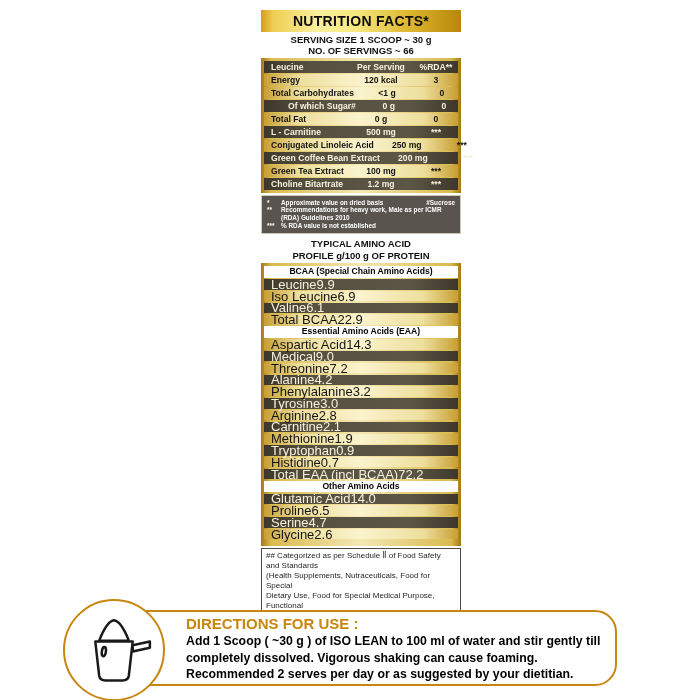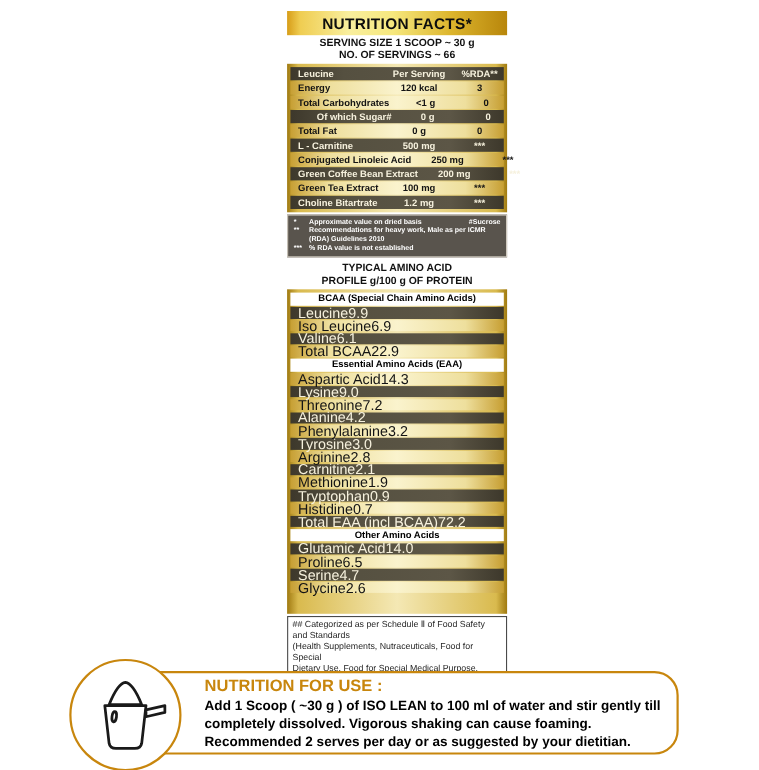--- a/index.html
+++ b/index.html
@@ -63,21 +63,21 @@
   .ahead {
     background:#ffffff; color:#000;
     text-align:center; font-size:8.6px; font-weight:bold;
     height:11.5px; line-height:11.5px; margin-bottom:1.5px;
   }
   .arow {
     display:flex; justify-content:flex-start; align-items:center;
     height:10.4px; margin-bottom:1.4px;
     font-size:13px; font-weight:normal; padding:0 7px;
   }
-  .atable > :last-child { margin-bottom:16px; }
+  .atable > :last-child { margin-bottom:4px; }
 
   
   .white-fnbox {
     margin-top:1.5px; background:#ffffff; border:1.5px solid #4a4a4a;
     padding:2px 4px; text-align:left;
     font-size:8px; line-height:10px; color:#262626;
   }
 
   
   .directions {
@@ -199,21 +199,21 @@
       <div class="arow gold">
         <span>Total BCAA</span>
         <span>22.9</span>
       </div>
       <div class="ahead">Essential Amino Acids (EAA)</div>
       <div class="arow gold">
         <span>Aspartic Acid</span>
         <span>14.3</span>
       </div>
       <div class="arow dark">
-        <span>Lysine</span>
+        <span>Medical</span>
         <span>9.0</span>
       </div>
       <div class="arow gold">
         <span>Threonine</span>
         <span>7.2</span>
       </div>
       <div class="arow dark">
         <span>Alanine</span>
         <span>4.2</span>
       </div>
@@ -282,20 +282,20 @@
     <svg width="78" height="78" viewBox="0 0 100 100">
       <g fill="#ffffff" stroke="#1a1a1a" stroke-width="3.2" stroke-linejoin="round">
         <path d="M31 38 Q41 13 50 12 Q59 13 69 38 Z"></path>
         <path d="M26 39 L74 39 L69 83 Q68 89 61 89 L39 89 Q32 89 31 83 Z"></path>
         <path d="M74 44 L96 39 L96 47 L74 52 Z"></path>
         <ellipse cx="37" cy="52" rx="2.6" ry="6" transform="rotate(8 37 52)"></ellipse>
       </g>
     </svg>
   </div>
   <div class="dir-text">
-    <div class="dir-title">NUTRITION FOR USE :</div>
+    <div class="dir-title">DIRECTIONS FOR USE :</div>
     <div class="dir-body" id="dir-body">
         <div>Add 1 Scoop ( ~30 g ) of ISO LEAN to 100 ml of water and  stir gently till</div>
         <div>completely dissolved. Vigorous shaking can cause foaming.</div>
         <div>Recommended 2 serves per day or as suggested by your dietitian.</div>
       </div>
   </div>
 </div>
 
 </body></html>

